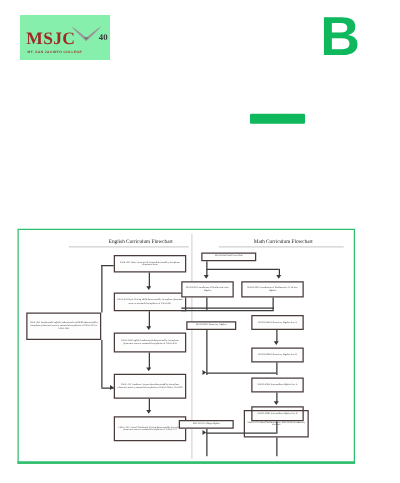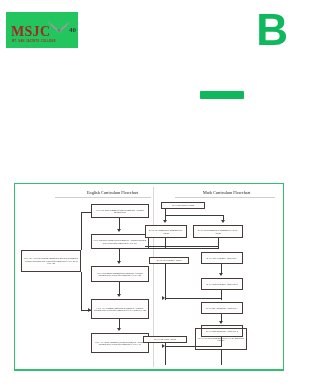--- a/index.html
+++ b/index.html
@@ -2,22 +2,22 @@
 <html><head>
 <meta charset="utf-8">
 <style>
   html,body{margin:0;padding:0;background:#ffffff;}
   body{width:298px;height:386px;position:relative;overflow:hidden;
        font-family:"Liberation Serif",serif;color:#1a1a1a;}
 
   
   #header{position:absolute;left:0;top:0;width:298px;height:170px;}
 
-  #logo-box{position:absolute;left:6px;top:12px;width:72px;height:36px;
-            background:#22c55e;border:0;overflow:hidden;}
+  #logo-box{position:absolute;left:16px;top:12px;width:72px;height:36px;
+            background:#86efac;border:0;overflow:hidden;}
   #logo-msjc{position:absolute;left:5px;top:13px;font-family:"Liberation Serif",serif;
              font-size:14px;font-weight:700;color:#9e2a26;letter-spacing:.3px;line-height:1;}
   #logo-sub{position:absolute;left:6px;top:28px;font-family:"Liberation Sans",sans-serif;
             font-size:2.6px;font-weight:700;color:#9e2a26;letter-spacing:.35px;
             transform:scale(1,1);white-space:nowrap;}
   #logo-bird{position:absolute;left:40px;top:6px;width:26px;height:16px;}
   #logo-year{position:absolute;left:63px;top:14px;font-family:"Liberation Serif",serif;
              font-size:7px;font-weight:700;color:#3a3a3a;}
 
   #big-letter{position:absolute;right:10px;top:8px;font-family:"Liberation Sans",sans-serif;

